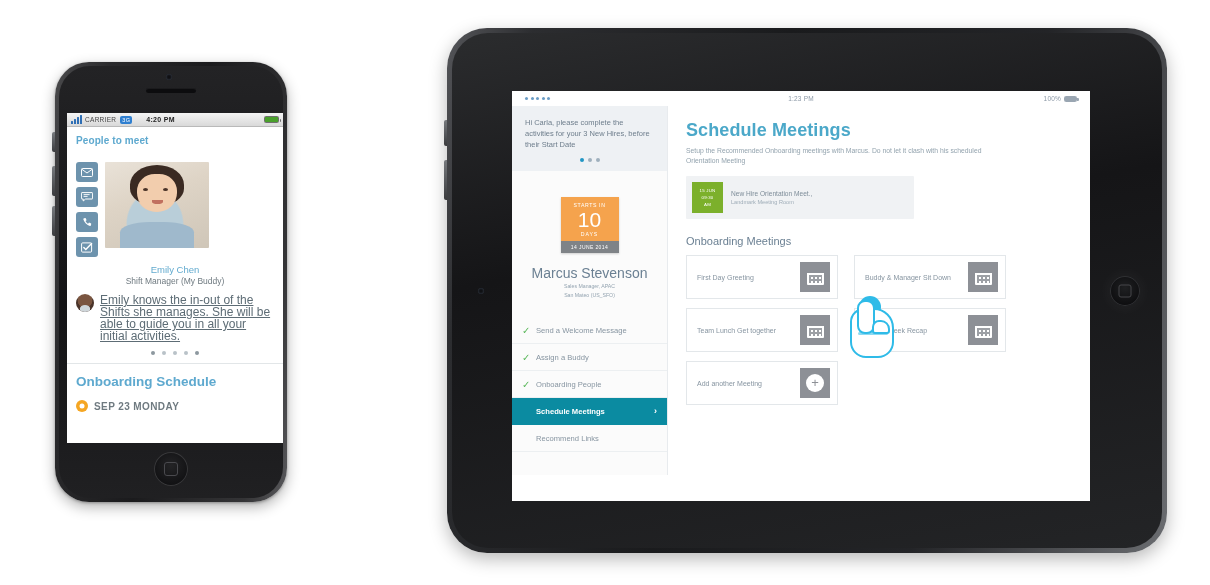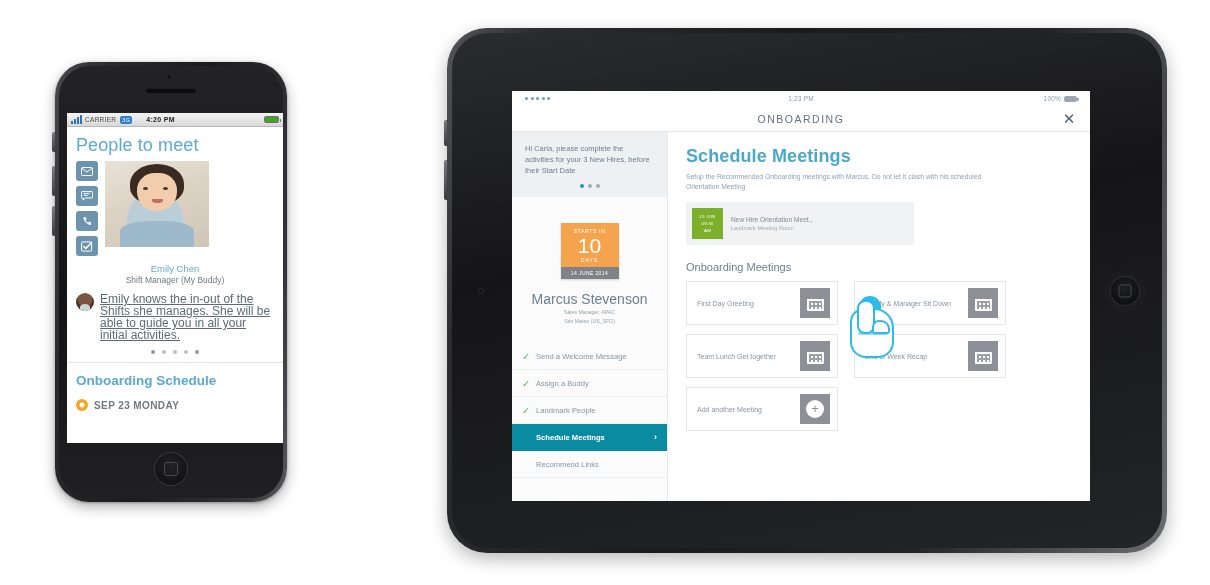--- a/index.html
+++ b/index.html
@@ -88,22 +88,22 @@
   .batt {
     margin-left:auto; width:15px; height:7px;
     border:1px solid #6f6f6f; border-radius:1.5px; position:relative;
     background:#fff;
   }
   .batt::after{content:"";position:absolute;right:-3px;top:2px;width:1.5px;height:3px;background:#6f6f6f;border-radius:0 1px 1px 0;}
   .batt i{display:block;height:100%;background:#4aa02c;}
 
   .phone-body { padding: 8px 9px 0 9px; }
   .ph-h1 {
-    color: #5ea9cf; font-size: 18px; font-weight: normal;
-    letter-spacing: .1px; margin-bottom: 5px;
+    color: #5ea9cf; font-size: 10px; font-weight: bold;
+    letter-spacing: .1px; margin-bottom: 16px;
   }
   .ph-row { display:flex; gap:7px; }
   .ph-icons { display:flex; flex-direction:column; gap:5px; }
   .ph-ico {
     width: 22px; height: 20px; border-radius: 3px;
     background: #6d93ad;
     display:flex; align-items:center; justify-content:center;
     color:#fff;
   }
   .ph-photo {
@@ -462,24 +462,20 @@
             </span>
           <span class="ip-time">1:23 PM</span>
           <span class="ip-right">
             <span>100%</span>
             <span class="ip-batt">
                 <i style="width:100%"></i>
               </span>
           </span>
         </div>
 
-        <div class="app-title-bar">
-          <span class="app-title">ONBOARDING</span>
-          <span class="close-x">✕</span>
-        </div>
 
         <div class="app-body">
 
           <div class="sidebar">
             <div class="sb-greet">
               <div>Hi Carla, please complete the activities for your 3 New Hires, before their Start Date</div>
               <div class="sb-greet-dots">
                 <i class="on"></i>
                   <i></i>
                   <i></i>
@@ -504,21 +500,21 @@
               <div class="sb-item">
                 <span class="tick">✓</span>
                 <span>Send a Welcome Message</span>
               </div>
               <div class="sb-item">
                 <span class="tick">✓</span>
                 <span>Assign a Buddy</span>
               </div>
               <div class="sb-item">
                 <span class="tick">✓</span>
-                <span>Landmark People</span>
+                <span>Onboarding People</span>
               </div>
               <div class="sb-item active">
                 <span class="spacer"></span>
                 <span>Schedule Meetings</span>
                 <span class="chev">›</span>
               </div>
               <div class="sb-item">
                 <span class="spacer"></span>
                 <span>Recommend Links</span>
               </div>

